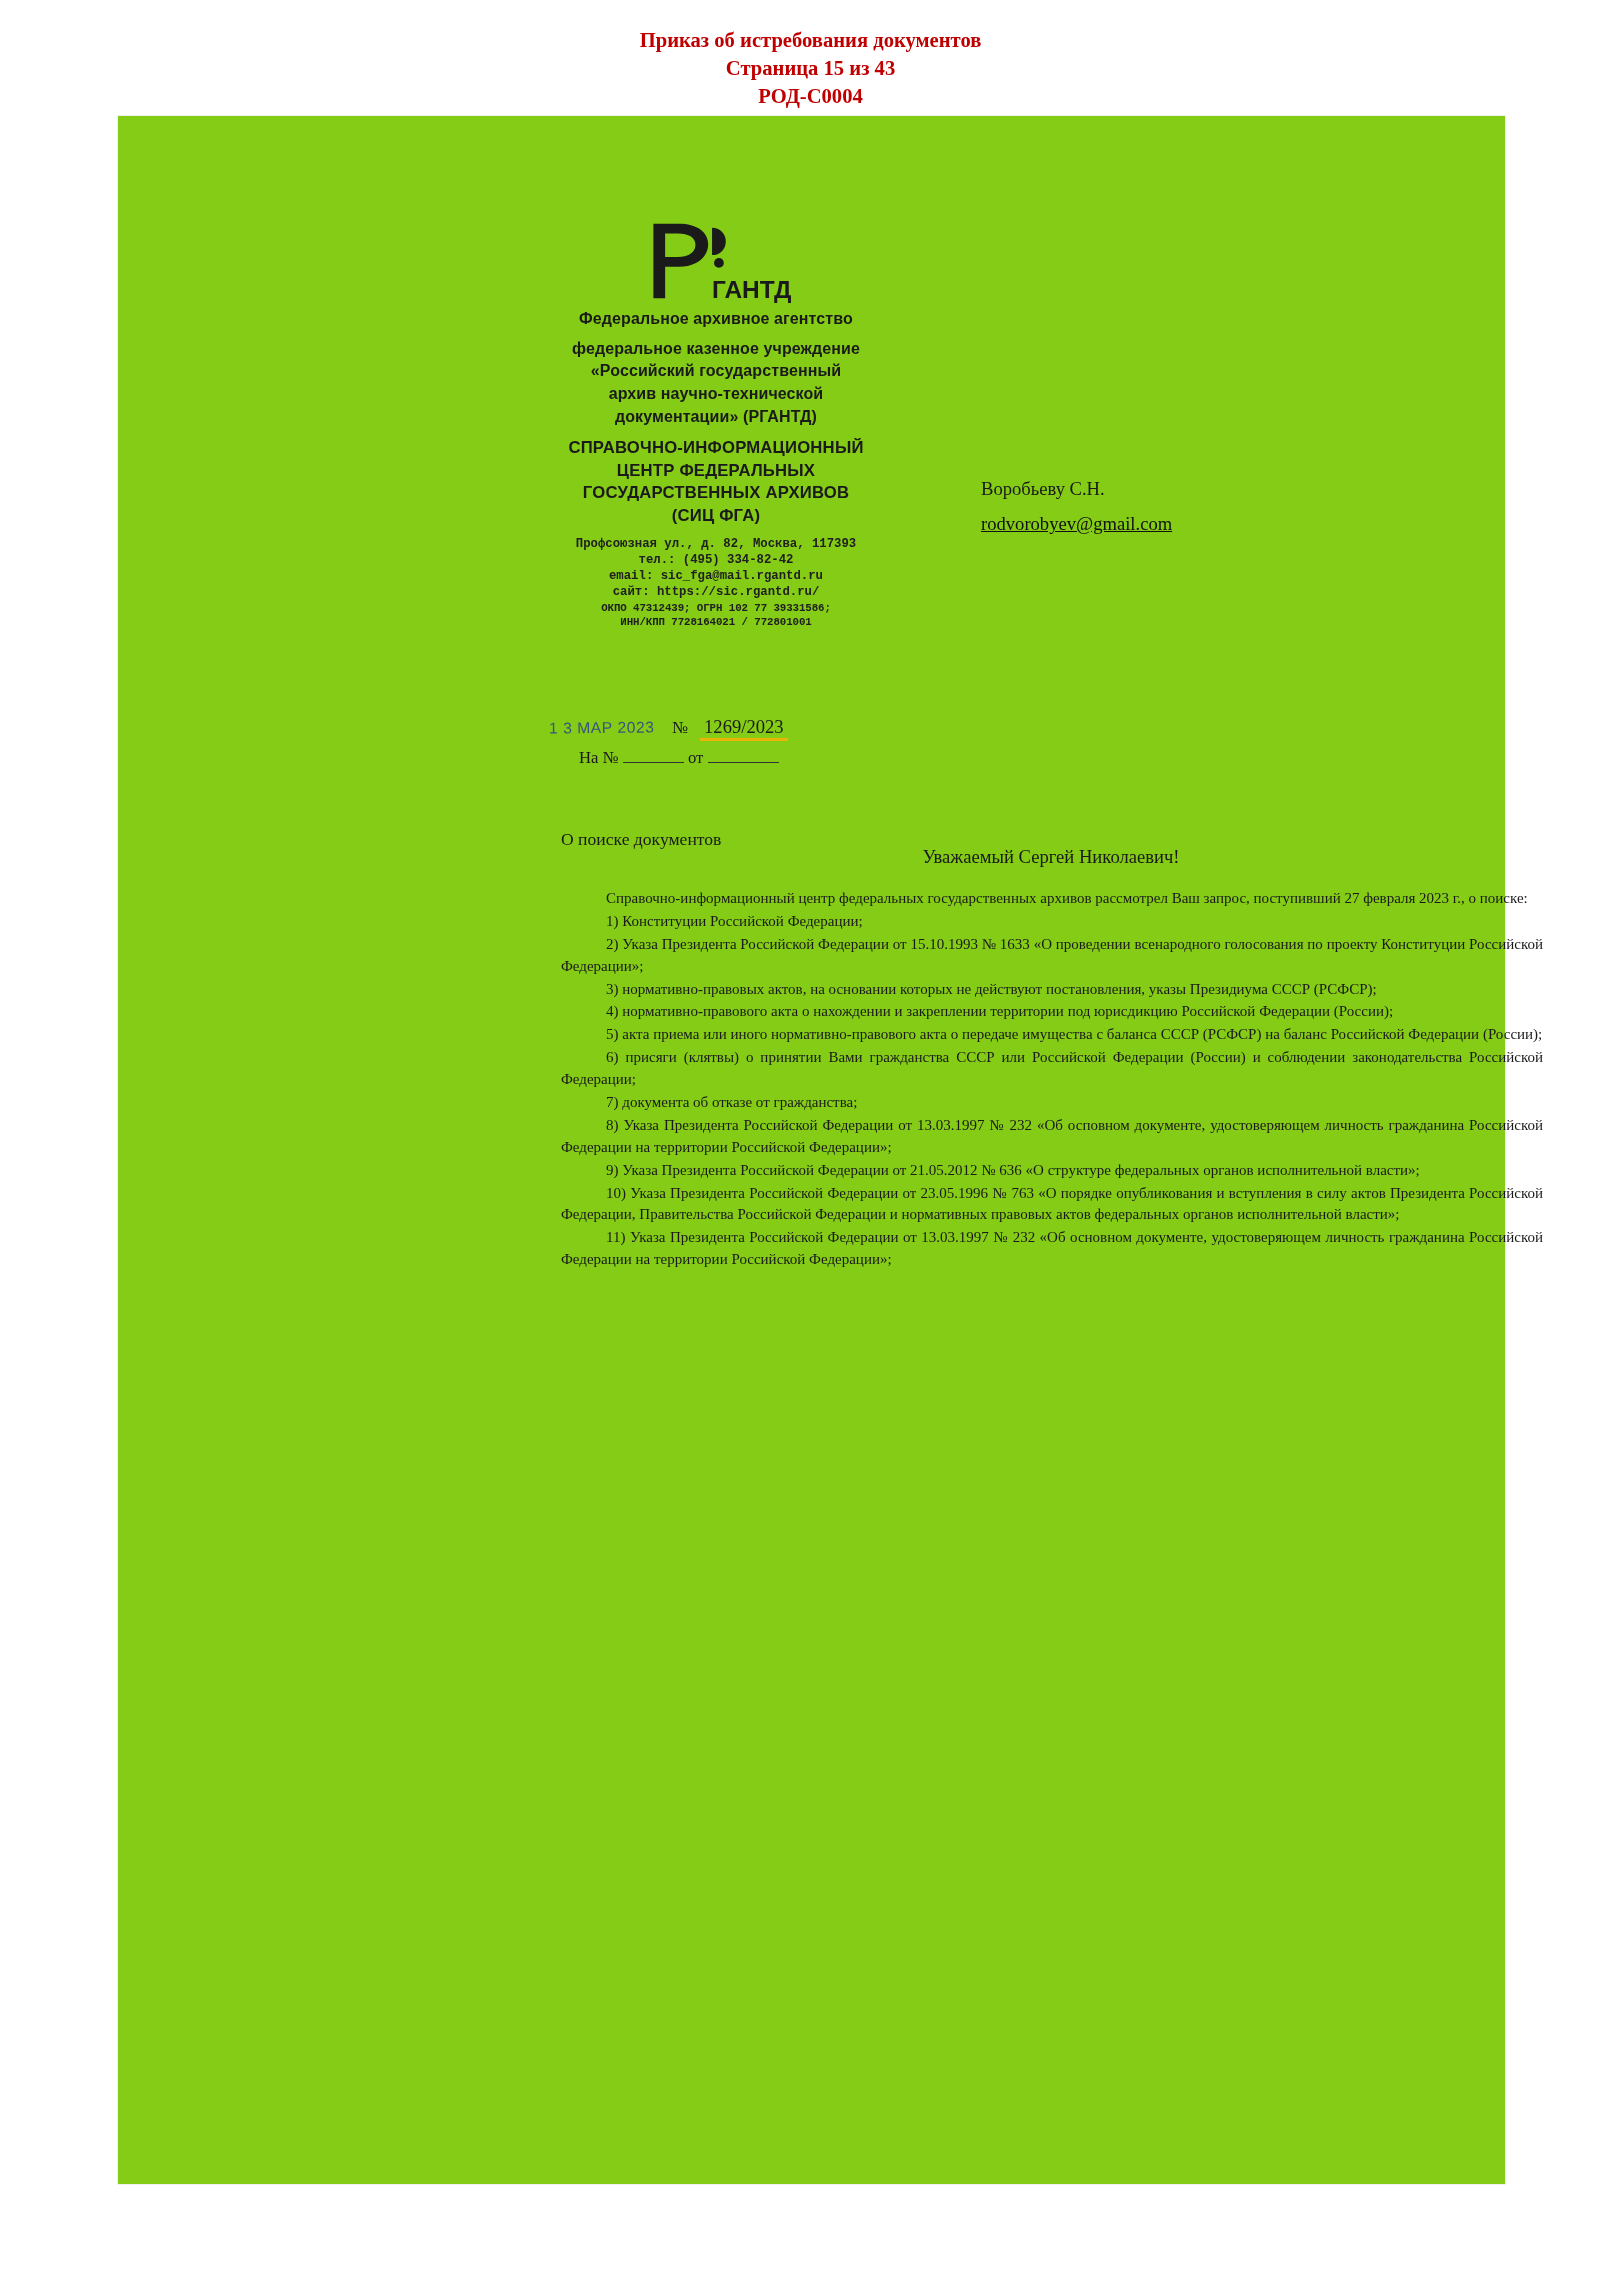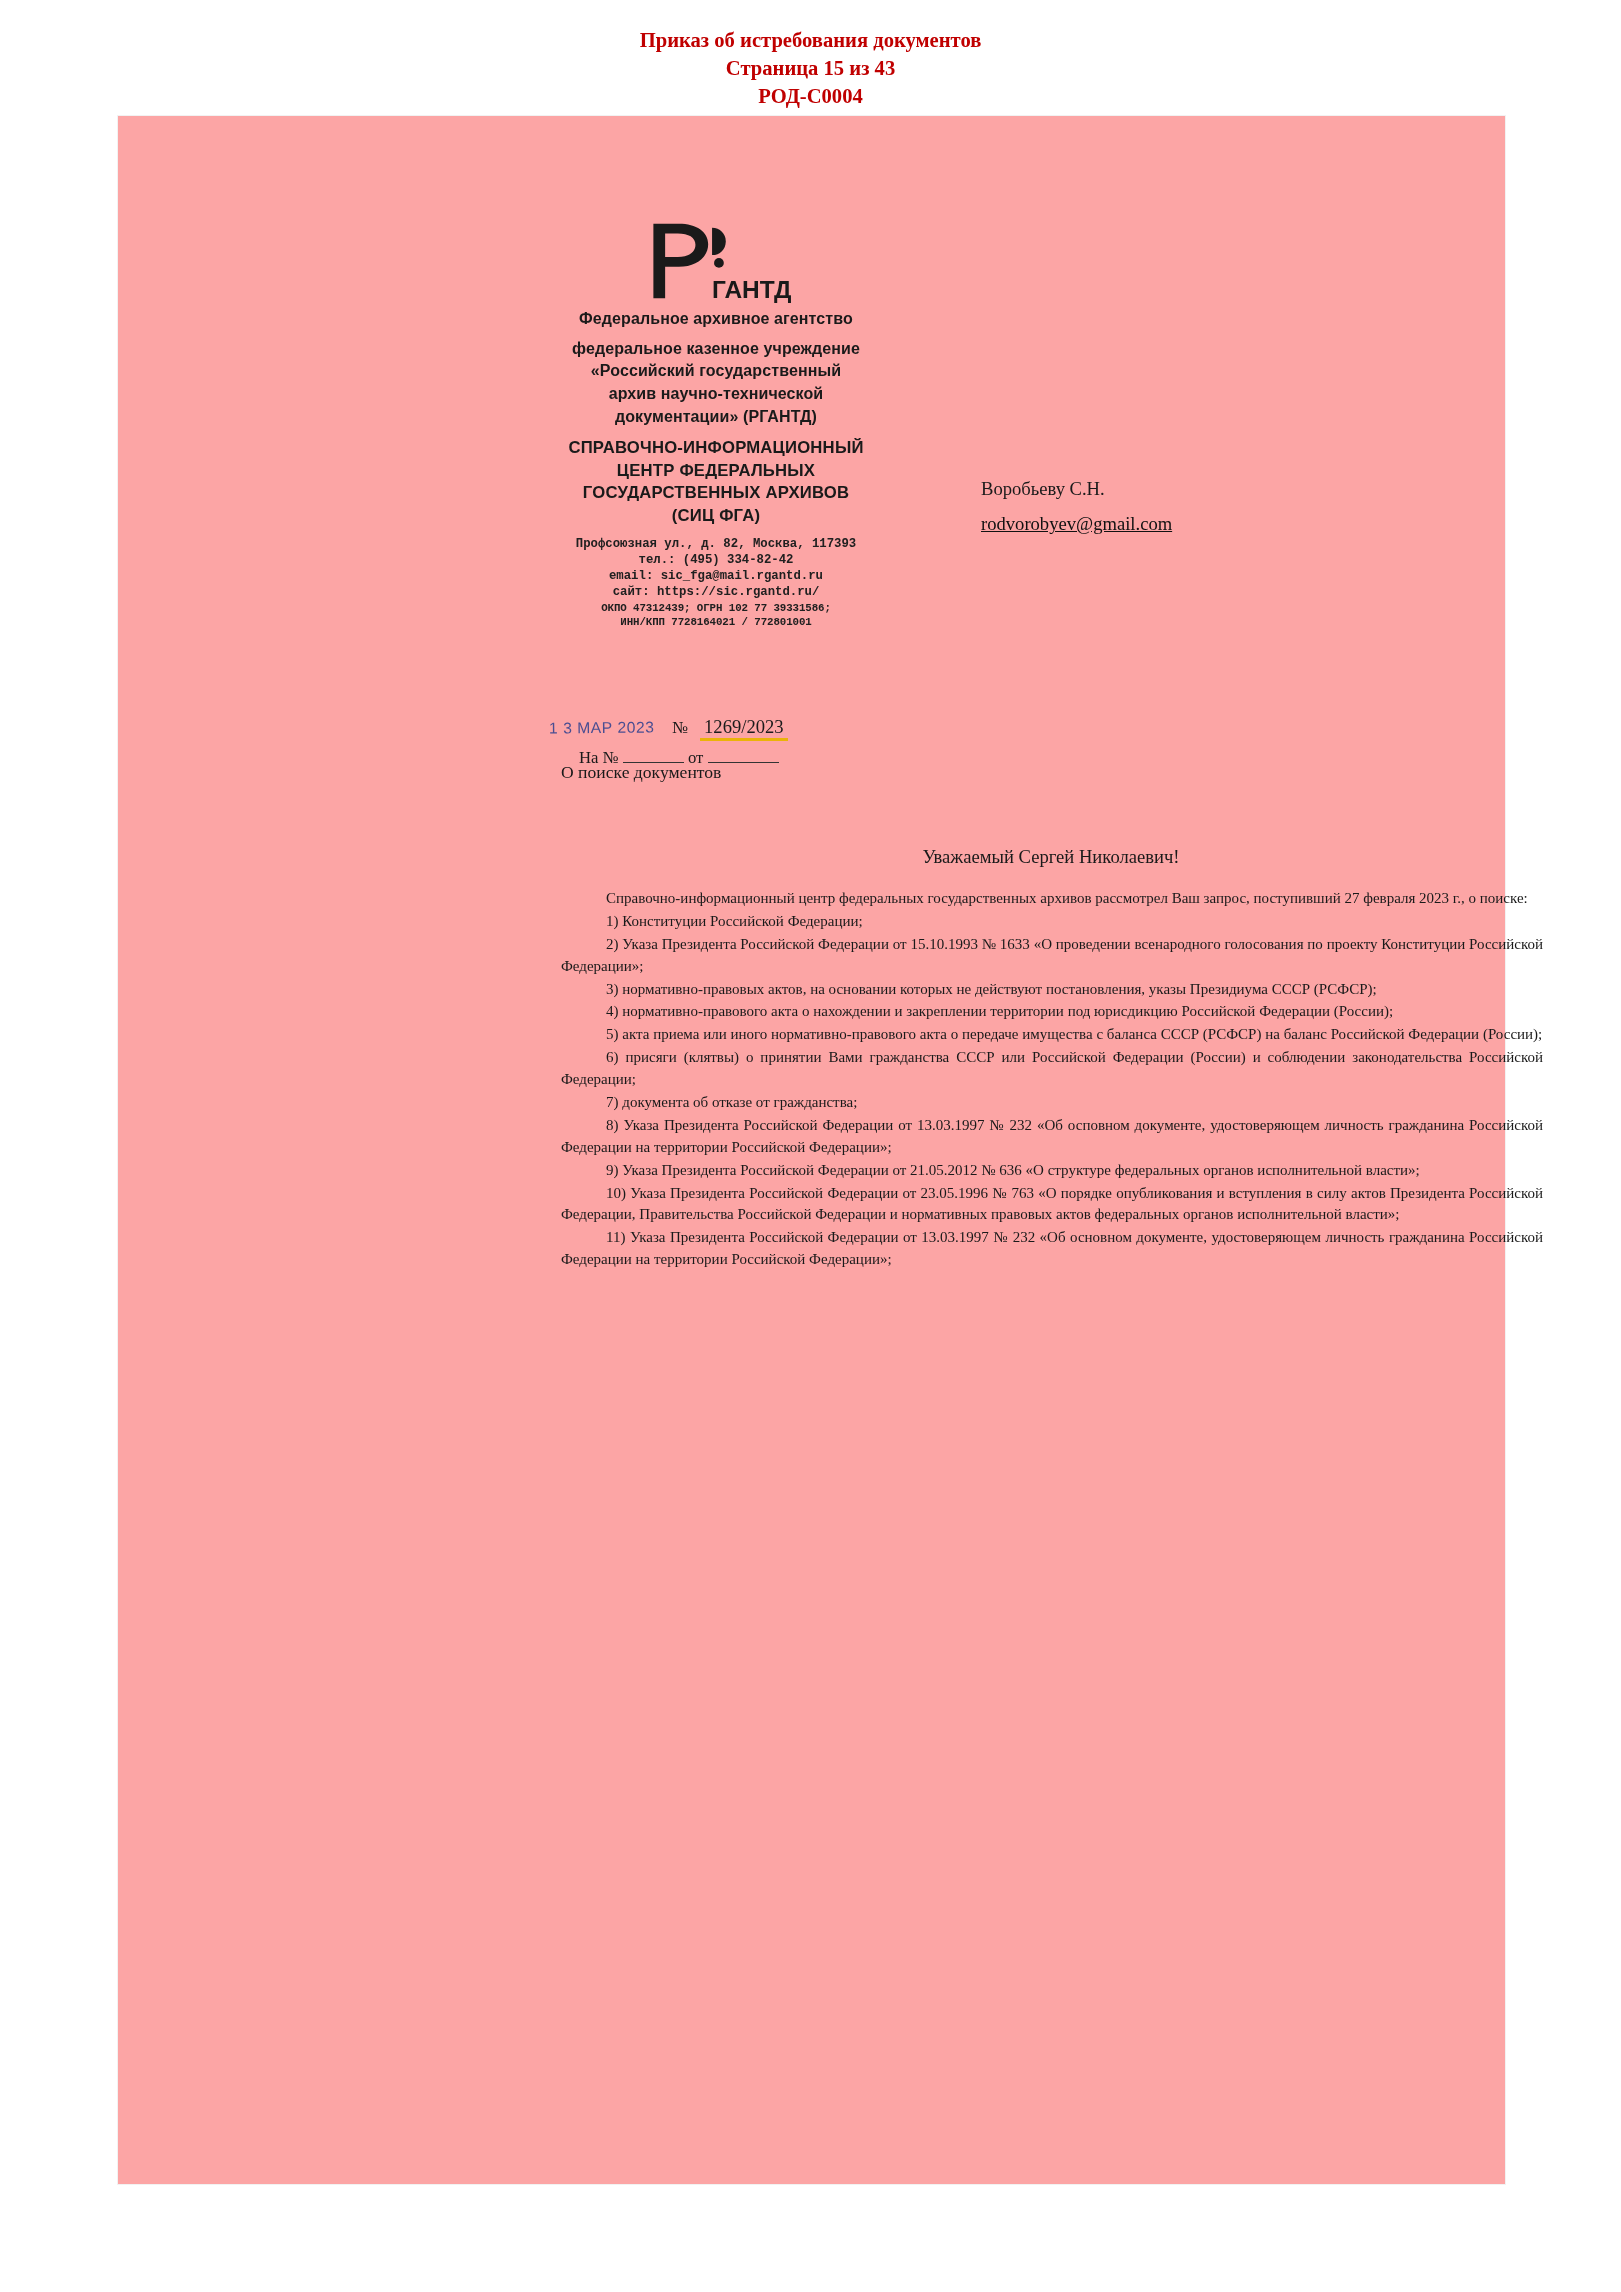--- a/index.html
+++ b/index.html
@@ -29,21 +29,21 @@
     line-height: 1.35;
   }
 
   
   .page {
     position: absolute;
     top: 116px;
     left: 118px;
     width: 1387px;
     height: 2068px;
-    background: #fca5a5;
+    background: #84cc16;
     box-shadow: 0 0 0 1px #f2f2f2;
   }
 
   
   .letterhead {
     position: absolute;
     top: 98px;
     left: 402px;
     width: 392px;
     text-align: center;
@@ -130,21 +130,21 @@
     line-height: 1.9;
   }
   .addressee .email {
     text-decoration: underline;
     color: #111;
   }
 
   
   .subject {
     position: absolute;
-    top: 646px;
+    top: 713px;
     left: 443px;
     font-size: 17.6px;
   }
 
   
   .greeting {
     position: absolute;
     top: 730px;
     left: 443px;
     width: 980px;

